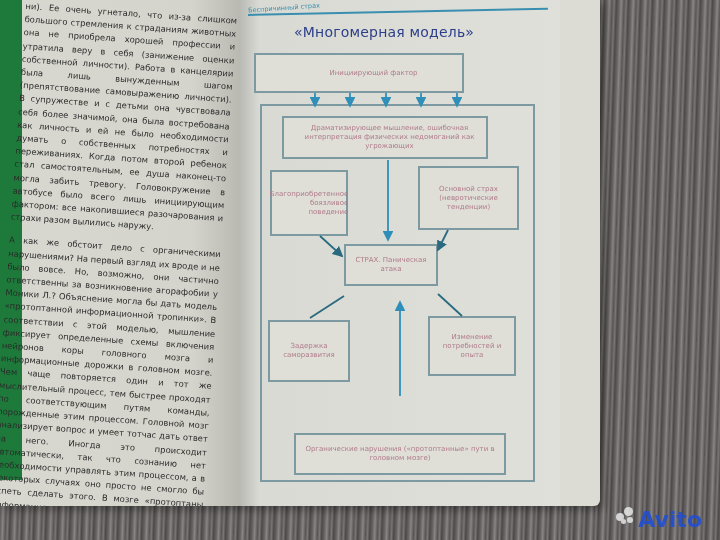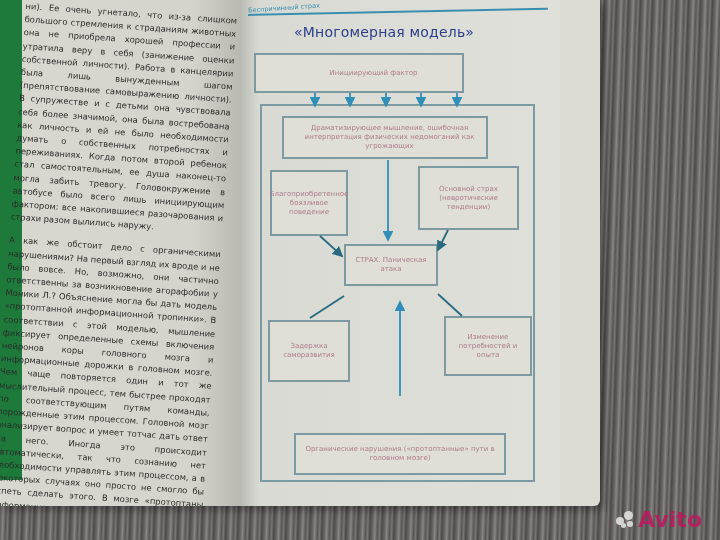--- a/index.html
+++ b/index.html
@@ -48,22 +48,22 @@
   .box {
     position:absolute; border:2.5px solid #7d9aa3; background:#dfdfd8;
     display:flex; align-items:center; justify-content:center; text-align:center;
     font-size:7px; line-height:9px; color:#b07a8a; padding:2px; box-sizing:border-box;
   }
   .frame {
     position:absolute; border:2px solid #7d9aa3; box-sizing:border-box;
   }
   svg.arrows { position:absolute; left:0; top:0; }
   .avito {
-    position:absolute; right:18px; bottom:8px; color:#be185d; font-size:22px;
-    font-weight:bold; display:flex; align-items:center; gap:4px; opacity:0.85;
+    position:absolute; right:18px; bottom:8px; color:#1d4ed8; font-size:22px;
+    font-weight:bold; display:flex; gap:4px; opacity:0.85;
   }
   .avito-dots { position:relative; width:18px; height:18px; }
   .avito-dots span { position:absolute; background:#e8e8e8; border-radius:50%; }
 </style>
 </head>
 <body>
 
 <div class="book">
   <div class="left-page">
     <div class="green-strip"></div>
@@ -76,25 +76,25 @@
 
   <div class="right-page">
     <div class="running-head">Беспричинный страх</div>
     <div class="running-line"></div>
     <div class="diagram-title">«Многомерная модель»</div>
 
     <div class="frame" style="left:20px;top:104px;width:275px;height:378px;"></div>
 
     <div class="box" style="left:14px;top:53px;width:210px;height:40px;padding-left:31px;">Инициирующий фактор</div>
     <div class="box" style="left:42px;top:116px;width:206px;height:43px;padding-left:11px;">Драматизирующее мышление, ошибочная интерпретация физических недомоганий как угрожающих</div>
-    <div class="box" style="left:30px;top:170px;width:78px;height:66px;">Благоприобретенное боязливое поведение</div>
+    <div class="box" style="left:30px;top:170px;width:78px;height:66px;text-align:right;">Благоприобретенное боязливое поведение</div>
     <div class="box" style="left:178px;top:166px;width:101px;height:64px;">Основной страх (невротические тенденции)</div>
     <div class="box" style="left:104px;top:244px;width:94px;height:42px;">СТРАХ. Паническая атака</div>
     <div class="box" style="left:28px;top:320px;width:82px;height:62px;">Задержка саморазвития</div>
-    <div class="box" style="left:188px;top:316px;width:88px;height:60px;margin-left:16px;">Изменение потребностей и опыта</div>
+    <div class="box" style="left:188px;top:316px;width:88px;height:60px;">Изменение потребностей и опыта</div>
     <div class="box" style="left:54px;top:396px;width:212px;height:42px;margin-top:37px;">Органические нарушения («протоптанные» пути в головном мозге)</div>
 
     <svg class="arrows" width="320" height="506">
       <defs>
         <marker id="ah" markerWidth="6" markerHeight="6" refX="5" refY="3" orient="auto">
           <path d="M0,0 L6,3 L0,6 Z" fill="#2f8fb8"></path>
         </marker>
         <marker id="ahd" markerWidth="6" markerHeight="6" refX="5" refY="3" orient="auto">
           <path d="M0,0 L6,3 L0,6 Z" fill="#2a6a80"></path>
         </marker>

